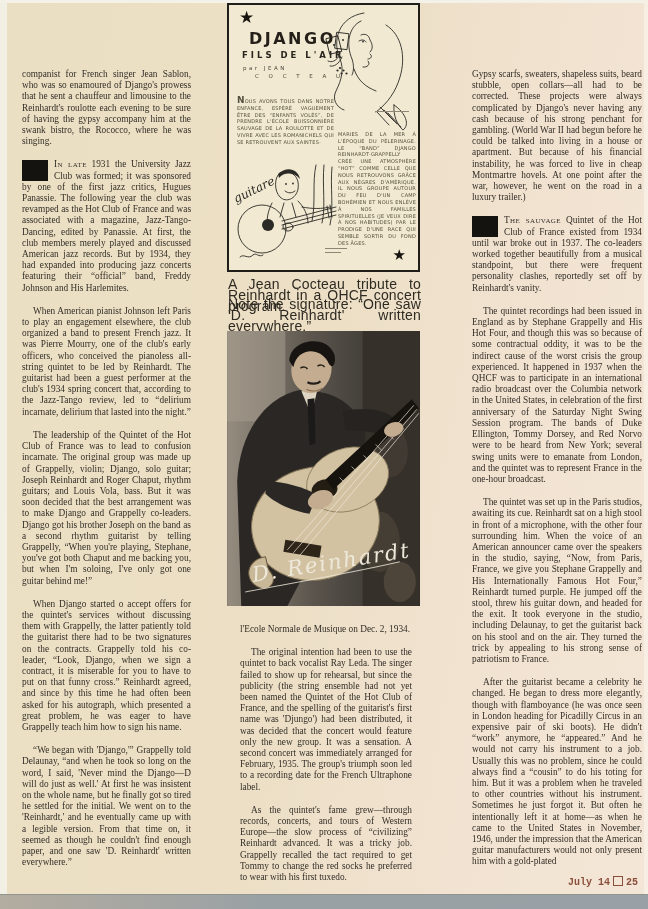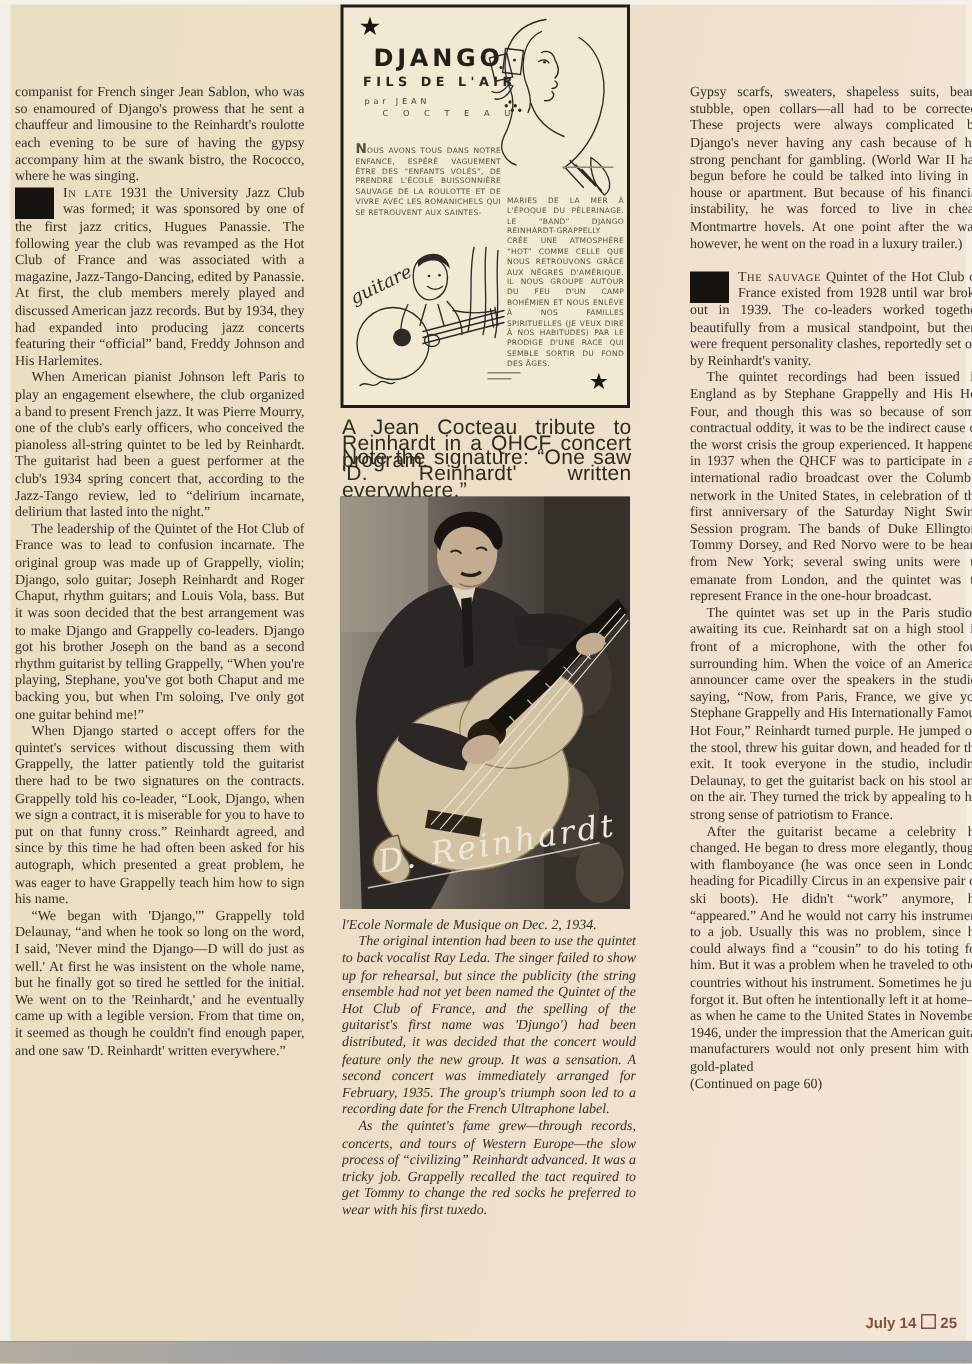--- a/index.html
+++ b/index.html
@@ -11,28 +11,28 @@
   }
   
   .edge-left{position:absolute;left:0;top:0;width:7px;height:100%;background:#f2f0e5;}
   .edge-top{position:absolute;left:0;top:0;width:100%;height:3px;background:#f3f1e8;}
   .edge-right{position:absolute;right:0;top:0;width:4px;height:100%;background:#f7efe3;}
   .edge-bottom{position:absolute;left:0;bottom:0;width:100%;height:14px;
     background:linear-gradient(90deg,#b3aca0 0%,#9aa1a4 40%,#99a1a6 100%);
     border-top:1px solid #8e948f;}
   
   .col{position:absolute;text-align:justify;font-size:9.3px;line-height:11.2px;overflow:hidden;}
-  .col p{margin:0;padding:0;}
+  .col p{margin:12px;padding:0;}
   .col p.ind{text-indent:11px;}
   .dropsq{float:left;width:26px;height:21px;background:#151310;margin:1px 6px 0 0;}
   .lead-sc{font-variant:small-caps;letter-spacing:.4px;}
   .cont-note{text-indent:0;}
   #col-left{left:10px;top:57px;width:193px;height:815px;}
   #col-right{left:460px;top:57px;width:194px;height:818px;}
-  #col-mid-bottom{left:228px;top:612px;width:196px;height:292px;font-style:italic;}
+  #col-mid-bottom{left:228px;top:612px;width:196px;height:292px;}
   
   .ad{position:absolute;left:227px;top:3px;width:193px;height:269px;
     background:#f1e9d1;border:2px solid #211e19;box-sizing:border-box;}
   .ad .star1{position:absolute;left:10px;top:2px;font-size:17px;color:#17140f;}
   .ad .star2{position:absolute;right:12px;bottom:6px;font-size:15px;color:#17140f;}
   .ad-title{position:absolute;left:20px;top:24px;font-family:"DejaVu Sans",sans-serif;
     font-weight:bold;font-size:16px;letter-spacing:2.5px;color:#241f18;}
   .ad-subtitle{position:absolute;left:13px;top:45px;font-family:"DejaVu Sans",sans-serif;
     font-weight:bold;font-size:8.5px;letter-spacing:3px;color:#2a251d;}
   .ad-byline{position:absolute;left:14px;top:59px;font-family:"DejaVu Sans",sans-serif;
@@ -52,21 +52,21 @@
   .caption{position:absolute;left:228px;width:193px;text-align:justify;
     font-family:"Liberation Sans","DejaVu Sans",sans-serif;font-weight:normal;
     font-size:14px;line-height:11px;color:#2e2a22;letter-spacing:.2px;}
   #caption1{top:279px;}
   #caption2{top:299px;}
   
   .photo{position:absolute;left:227px;top:331px;width:193px;height:275px;
     background:#3a3732;overflow:hidden;}
   
   .footer{position:absolute;left:500px;top:876px;width:138px;text-align:right;
-    font-family:Liberation Sans, sans-serif;font-weight:bold;
+    font-family:Liberation Mono, monospace;font-weight:bold;
     font-size:10px;color:#8a4f3c;}
   .footer .pgbox{display:inline-block;width:8px;height:8px;border:1.5px solid #8a4f3c;
     vertical-align:-1px;margin:0 3px;}
 </style>
 </head>
 <body>
 
 <div class="page">
   <div class="edge-left"></div>
   <div class="edge-top"></div>
@@ -207,21 +207,21 @@
   </div>
 
   <div class="col" id="col-mid-bottom">
     <p>l'Ecole Normale de Musique on Dec. 2, 1934.</p>
     <p class="ind">The original intention had been to use the quintet to back vocalist Ray Leda. The singer failed to show up for rehearsal, but since the publicity (the string ensemble had not yet been named the Quintet of the Hot Club of France, and the spelling of the guitarist's first name was 'Djungo') had been distributed, it was decided that the concert would feature only the new group. It was a sensation. A second concert was immediately arranged for February, 1935. The group's triumph soon led to a recording date for the French Ultraphone label.</p>
     <p class="ind">As the quintet's fame grew—through records, concerts, and tours of Western Europe—the slow process of “civilizing” Reinhardt advanced. It was a tricky job. Grappelly recalled the tact required to get Tommy to change the red socks he preferred to wear with his first tuxedo.</p>
   </div>
 
   <div class="col" id="col-right">
     <p>Gypsy scarfs, sweaters, shapeless suits, beard stubble, open collars—all had to be corrected. These projects were always complicated by Django's never having any cash because of his strong penchant for gambling. (World War II had begun before he could be talked into living in a house or apartment. But because of his financial instability, he was forced to live in cheap Montmartre hovels. At one point after the war, however, he went on the road in a luxury trailer.)</p>
-    <p style="margin-top:11px;"><span class="dropsq"></span><span class="lead-sc">The sauvage</span> <span>Quintet of the Hot Club of France existed from 1928 until war broke out in 1939. The co-leaders worked together beautifully from a musical standpoint, but there were frequent personality clashes, reportedly set off by Reinhardt's vanity.</span></p>
+    <p style="margin-top:11px;"><span class="dropsq"></span><span class="lead-sc">The sauvage</span> <span>Quintet of the Hot Club of France existed from 1934 until war broke out in 1937. The co-leaders worked together beautifully from a musical standpoint, but there were frequent personality clashes, reportedly set off by Reinhardt's vanity.</span></p>
     <p class="ind">The quintet recordings had been issued in England as by Stephane Grappelly and His Hot Four, and though this was so because of some contractual oddity, it was to be the indirect cause of the worst crisis the group experienced. It happened in 1937 when the QHCF was to participate in an international radio broadcast over the Columbia network in the United States, in celebration of the first anniversary of the Saturday Night Swing Session program. The bands of Duke Ellington, Tommy Dorsey, and Red Norvo were to be heard from New York; several swing units were to emanate from London, and the quintet was to represent France in the one-hour broadcast.</p>
     <p class="ind">The quintet was set up in the Paris studios, awaiting its cue. Reinhardt sat on a high stool in front of a microphone, with the other four surrounding him. When the voice of an American announcer came over the speakers in the studio, saying, “Now, from Paris, France, we give you Stephane Grappelly and His Internationally Famous Hot Four,” Reinhardt turned purple. He jumped off the stool, threw his guitar down, and headed for the exit. It took everyone in the studio, including Delaunay, to get the guitarist back on his stool and on the air. They turned the trick by appealing to his strong sense of patriotism to France.</p>
     <p class="ind">After the guitarist became a celebrity he changed. He began to dress more elegantly, though with flamboyance (he was once seen in London heading for Picadilly Circus in an expensive pair of ski boots). He didn't “work” anymore, he “appeared.” And he would not carry his instrument to a job. Usually this was no problem, since he could always find a “cousin” to do his toting for him. But it was a problem when he traveled to other countries without his instrument. Sometimes he just forgot it. But often he intentionally left it at home—as when he came to the United States in November, 1946, under the impression that the American guitar manufacturers would not only present him with a gold-plated</p>
     <p class="cont-note">(Continued on page 60)</p>
   </div>
 
   <div class="footer">
     <span>July 14</span><span class="pgbox"></span><span>25</span>
   </div>
 

